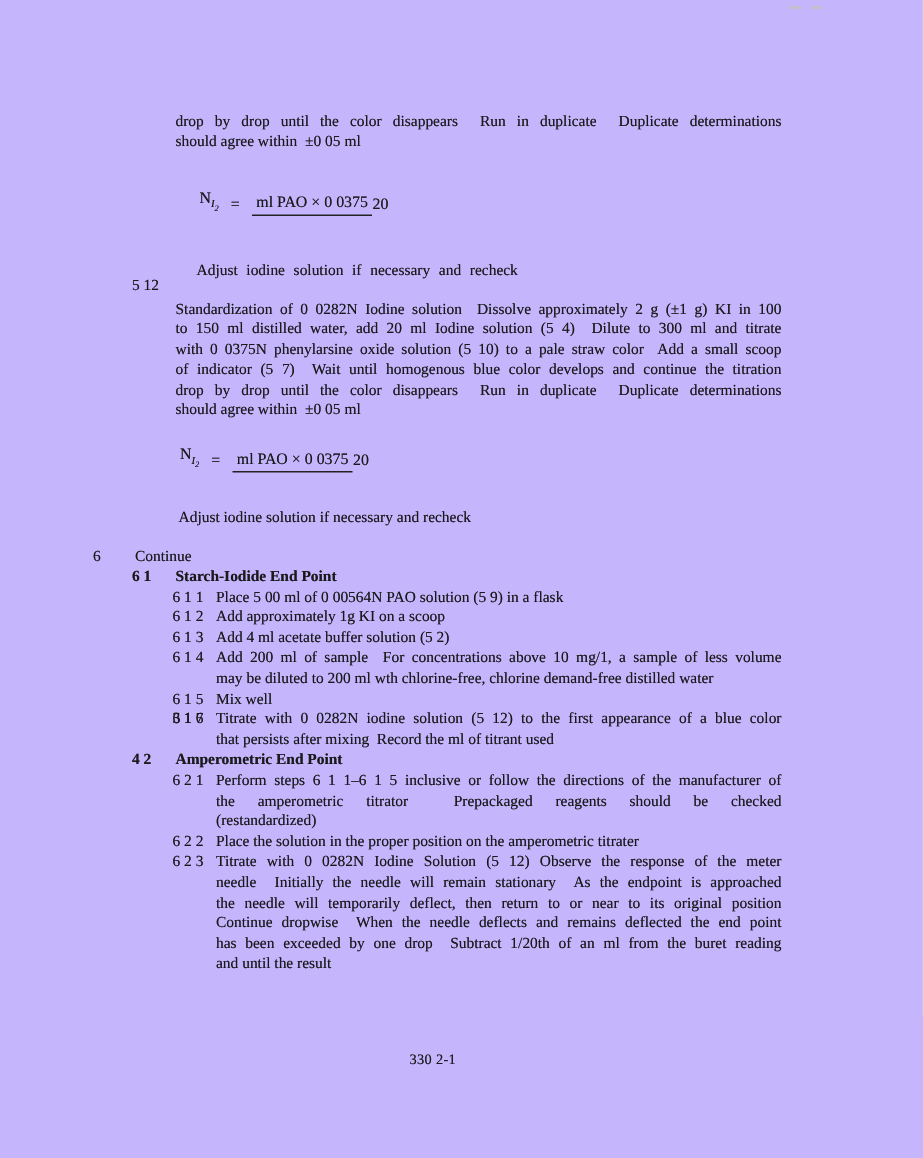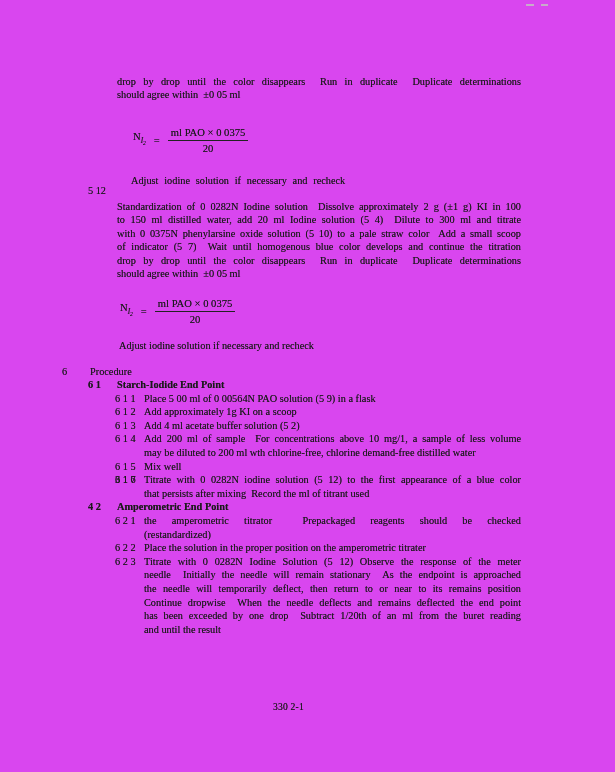--- a/index.html
+++ b/index.html
@@ -5,42 +5,42 @@
   html, body { margin:0; padding:0; }
   body {
     width:615px; height:772px;
     background:#f4f4f2;
     font-family:"Liberation Serif", "DejaVu Serif", serif;
     color:#1a1a1a;
   }
   .page {
     position:absolute; left:0; top:0;
     width:615px; height:772px;
-    background:#d946ef;
+    background:#c4b5fd;
     overflow:hidden;
     font-size:10.3px;
     line-height:13.4px;
     text-shadow:0 0 0.3px rgba(20,20,20,0.65);
   }
   .abs { position:absolute; }
   .ln { white-space:pre-wrap; }
   .j  { text-align:justify; text-align-last:justify; }
 
   
   .body-col { width:404px; }
 
   
   .formula {
     position:absolute;
     display:flex; align-items:center; gap:8px;
     font-size:10.6px; line-height:13px;
   }
   .flhs sub { font-size:7.2px; font-style:italic; }
   .flhs sub sub { font-size:5.6px; }
-  .frac { display:inline-flex; flex-direction:column; align-items:center; }
+  .frac { display:inline-flex; flex-direction:row; align-items:center; }
   .fnum { display:block; border-bottom:1px solid #222; padding:0 3px 1px 3px; }
   .fden { display:block; padding-top:1px; }
 
   
   .proc { position:absolute; left:62px; top:364.5px; width:459px; line-height:13.6px; }
   .row  { position:relative; }
   .row .num { position:absolute; top:0; white-space:pre; }
   .l1 { padding-left:28px; } .l1 .num { left:0; }
   .l2 { padding-left:55px;font-weight:bold; } .l2 .num { left:26px; }
   .l3 { padding-left:82px; } .l3 .num { left:53px; }
@@ -97,21 +97,21 @@
       <span class="fden">20</span>
     </span>
   </div>
 
   <div class="abs ln" style="left:119px; top:339px;">Adjust iodine solution if necessary and recheck</div>
 
   <div class="proc">
 
     <div class="row l1">
       <span class="num">6</span>
-      <div class="ln">Procedure</div>
+      <div class="ln">Continue</div>
     </div>
 
     <div class="row l2">
       <span class="num">6 1</span>
       <div class="ln">Starch-Iodide End Point</div>
     </div>
 
     <div class="row l3">
       <span class="num">6 1 1</span>
       <div class="ln">Place 5 00 ml of 0 00564N PAO solution (5 9) in a flask</div>
@@ -148,34 +148,35 @@
       <div class="ln">that persists after mixing  Record the ml of titrant used</div>
     </div>
 
     <div class="row l2">
       <span class="num">4 2</span>
       <div class="ln">Amperometric End Point</div>
     </div>
 
     <div class="row l3">
       <span class="num">6 2 1</span>
+      <div class="ln j">Perform steps 6 1 1–6 1 5 inclusive or follow the directions of the manufacturer of</div>
       <div class="ln j">the amperometric titrator  Prepackaged reagents should be checked</div>
       <div class="ln">(restandardized)</div>
     </div>
 
     <div class="row l3">
       <span class="num">6 2 2</span>
       <div class="ln">Place the solution in the proper position on the amperometric titrater</div>
     </div>
 
     <div class="row l3">
       <span class="num">6 2 3</span>
       <div class="ln j">Titrate with 0 0282N Iodine Solution (5 12) Observe the response of the meter</div>
       <div class="ln j">needle  Initially the needle will remain stationary  As the endpoint is approached</div>
-      <div class="ln j">the needle will temporarily deflect, then return to or near to its remains position</div>
+      <div class="ln j">the needle will temporarily deflect, then return to or near to its original position</div>
       <div class="ln j">Continue dropwise  When the needle deflects and remains deflected the end point</div>
       <div class="ln j">has been exceeded by one drop  Subtract 1/20th of an ml from the buret reading</div>
       <div class="ln">and until the result</div>
     </div>
 
   </div>
 
   <div class="footer">330 2-1</div>
 
 </div>

